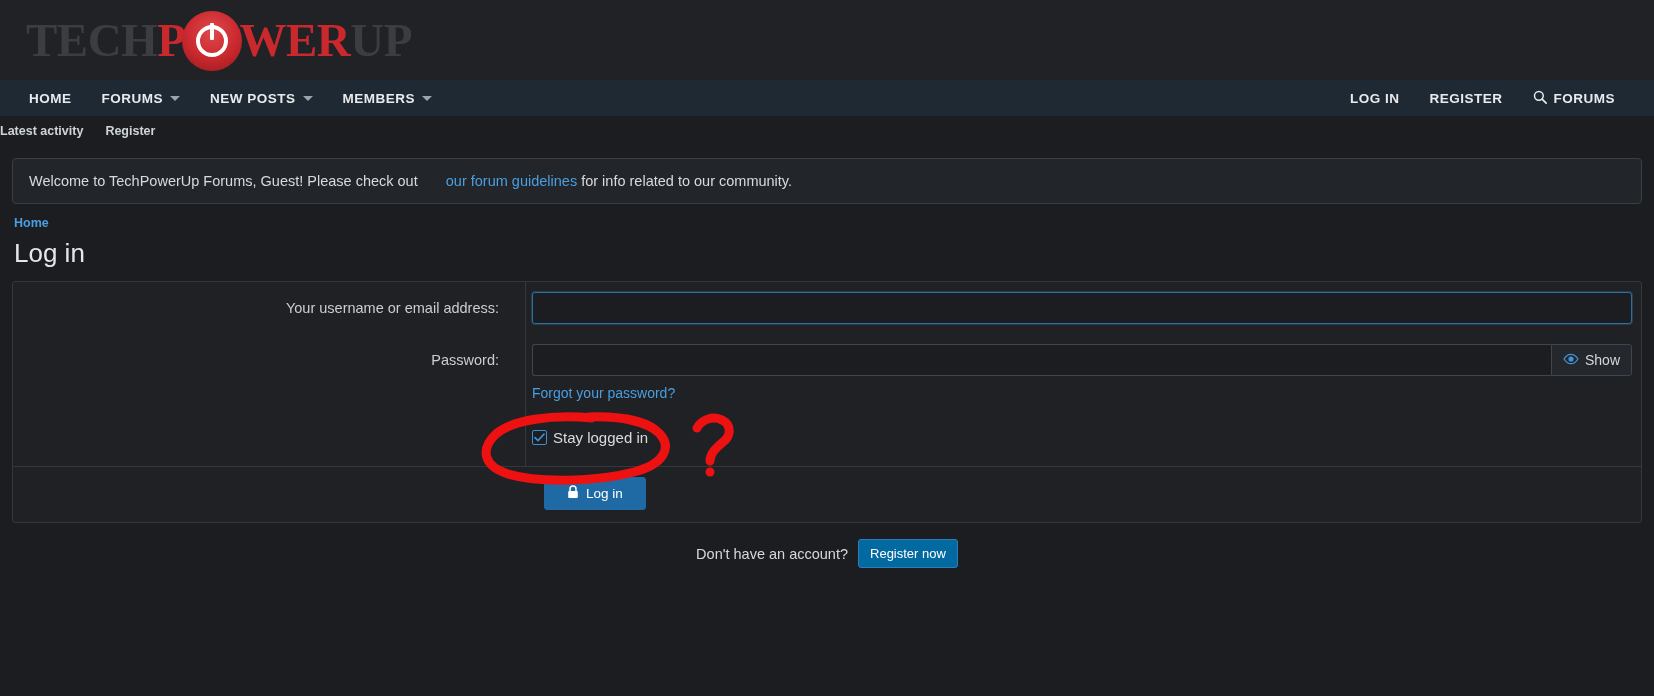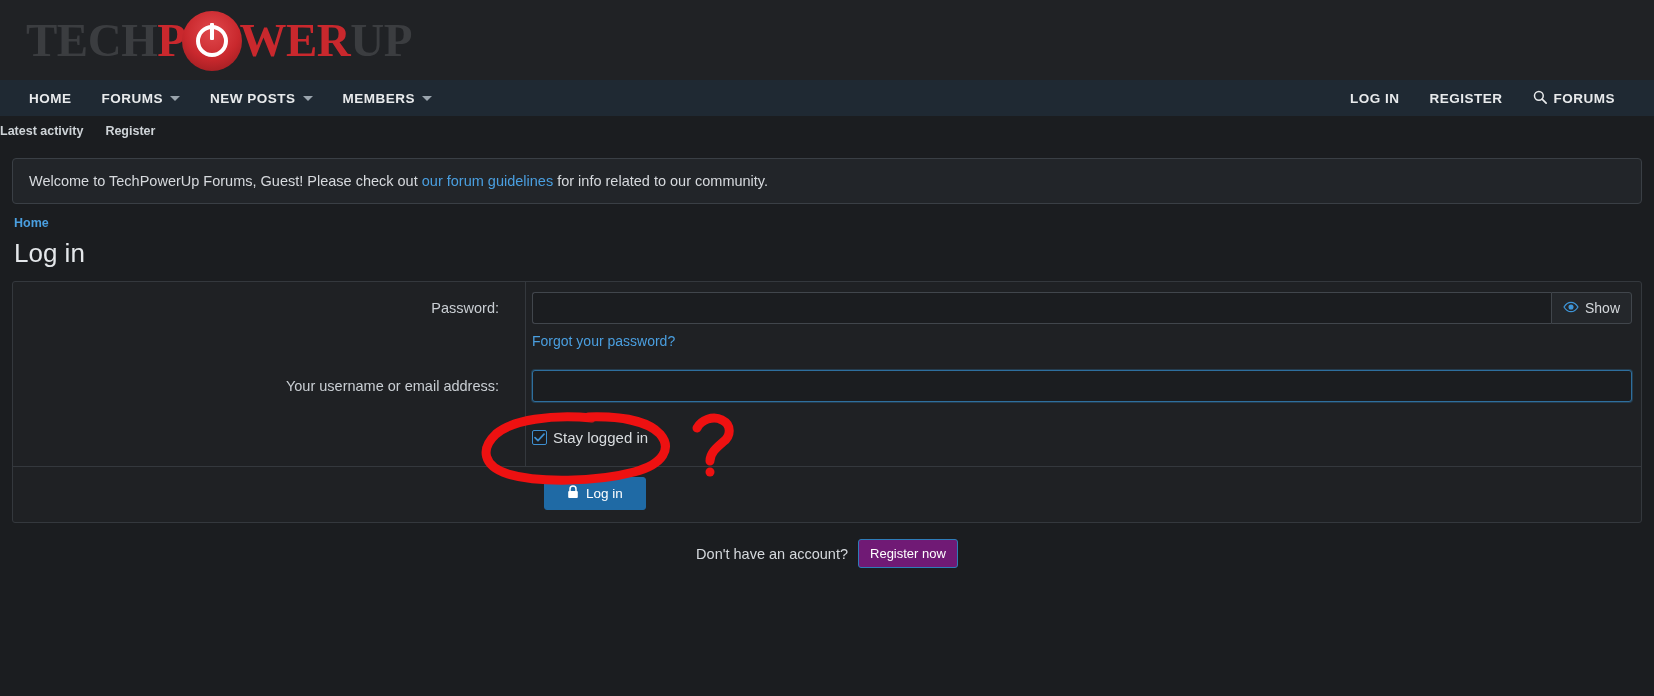--- a/index.html
+++ b/index.html
@@ -108,21 +108,21 @@
 
   .notice {
     margin-top: 13px;
     border: 1px solid #3a3f45;
     border-radius: 4px;
     background: #222529;
     padding: 14px 16px;
     color: #d7dade;
     font-size: 14.5px;
   }
-  .notice a { color: #4a9fe0; text-decoration: none; }
+  .notice a { color: #4a9fe0; text-decoration: none; margin-left: 24px; }
 
   .breadcrumb {
     margin-top: 12px;
     padding-left: 2px;
     font-size: 12.5px;
   }
   .breadcrumb a { color: #4a9fe0; text-decoration: none; font-weight: bold; }
 
   .page-title {
     margin-top: 8px;
@@ -256,21 +256,21 @@
 
   .register-row {
     margin-top: 16px;
     display: flex;
     align-items: center;
     justify-content: center;
     gap: 10px;
   }
   .register-text { color: #d5d9dd; font-size: 14.5px; }
   .btn-register {
-    background: #701a75;
+    background: #0369a1;
     border: 1px solid #2e7cb8;
     border-radius: 3px;
     color: #ffffff;
     font-size: 13px;
     font-family: "Liberation Sans", sans-serif;
     padding: 6px 11px;
     cursor: pointer;
   }
 
   
@@ -348,47 +348,47 @@
   </div>
 
   <div class="breadcrumb">
     <a href="#">Home</a>
   </div>
 
   <h1 class="page-title">Log in</h1>
 
   <div class="form-block">
     <div class="form-body">
+
+      <div class="form-row">
+        <div class="form-label">Your username or email address:</div>
+        <div class="form-field">
+          <input class="text-input focused" type="text" autofocus="" placeholder="" style="">
+        </div>
+      </div>
 
       <div class="form-row">
         <div class="form-label">Password:</div>
         <div class="form-field">
           <div class="pw-wrap">
             <input class="text-input" type="password" placeholder="" style="">
             <button class="show-btn">
               <span>
                 <svg width="16" height="12" viewBox="0 0 20 13">
                   <path d="M10 0.6C4.8 0.6 1.3 6.5 1.3 6.5S4.8 12.4 10 12.4 18.7 6.5 18.7 6.5 15.2 0.6 10 0.6z" fill="none" stroke="#3e95d8" stroke-width="1.6"></path>
                   <circle cx="10" cy="6.5" r="3.2" fill="#3e95d8"></circle>
                 </svg>
               </span>
               <span>Show</span>
             </button>
           </div>
           <a href="#" class="forgot-link">Forgot your password?</a>
         </div>
       </div>
 
-      <div class="form-row">
-        <div class="form-label">Your username or email address:</div>
-        <div class="form-field">
-          <input class="text-input focused" type="text" autofocus="" placeholder="" style="">
-        </div>
-      </div>
-
       <div class="form-row" style="padding-top:14px;padding-bottom:20px;">
         <div class="form-label"></div>
         <div class="form-field">
           <div class="check-row">
             <span class="cbox">
               <svg width="11" height="9" viewBox="0 0 11 9">
                 <polyline points="1,4.6 4,7.6 10,1.2" fill="none" stroke="#3e8fd0" stroke-width="1.7" stroke-linecap="round" stroke-linejoin="round"></polyline>
               </svg>
             </span>
             <span class="check-label">Stay logged in</span>

